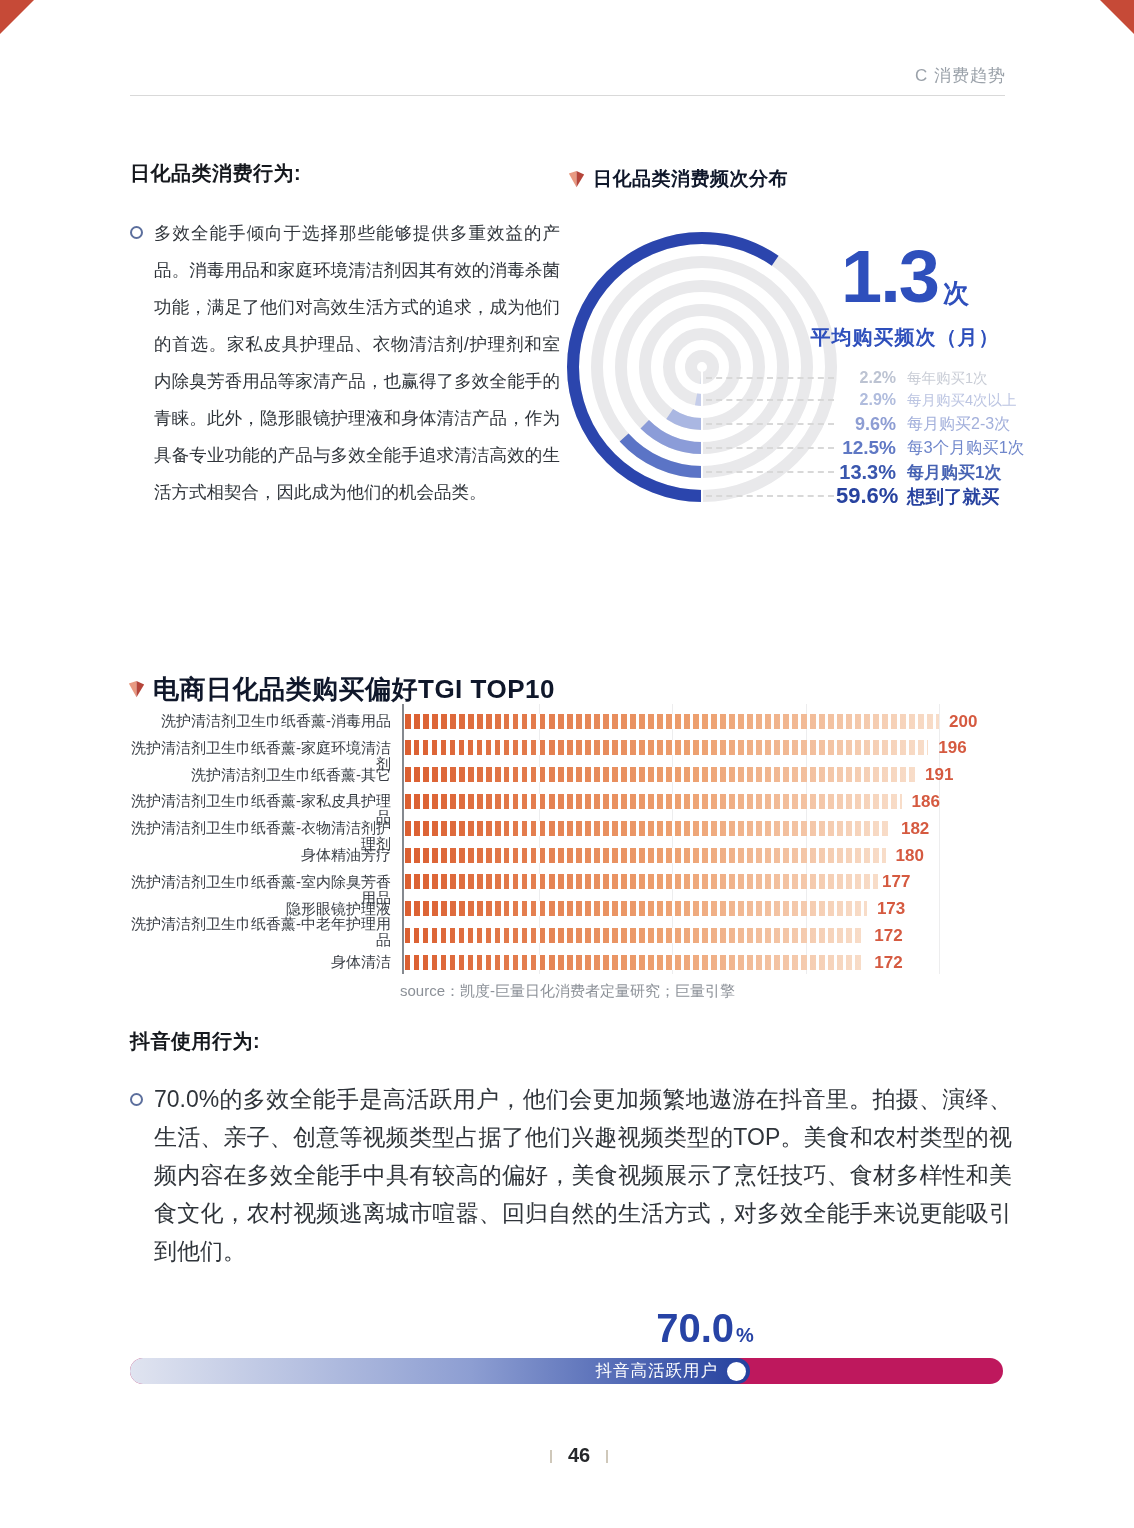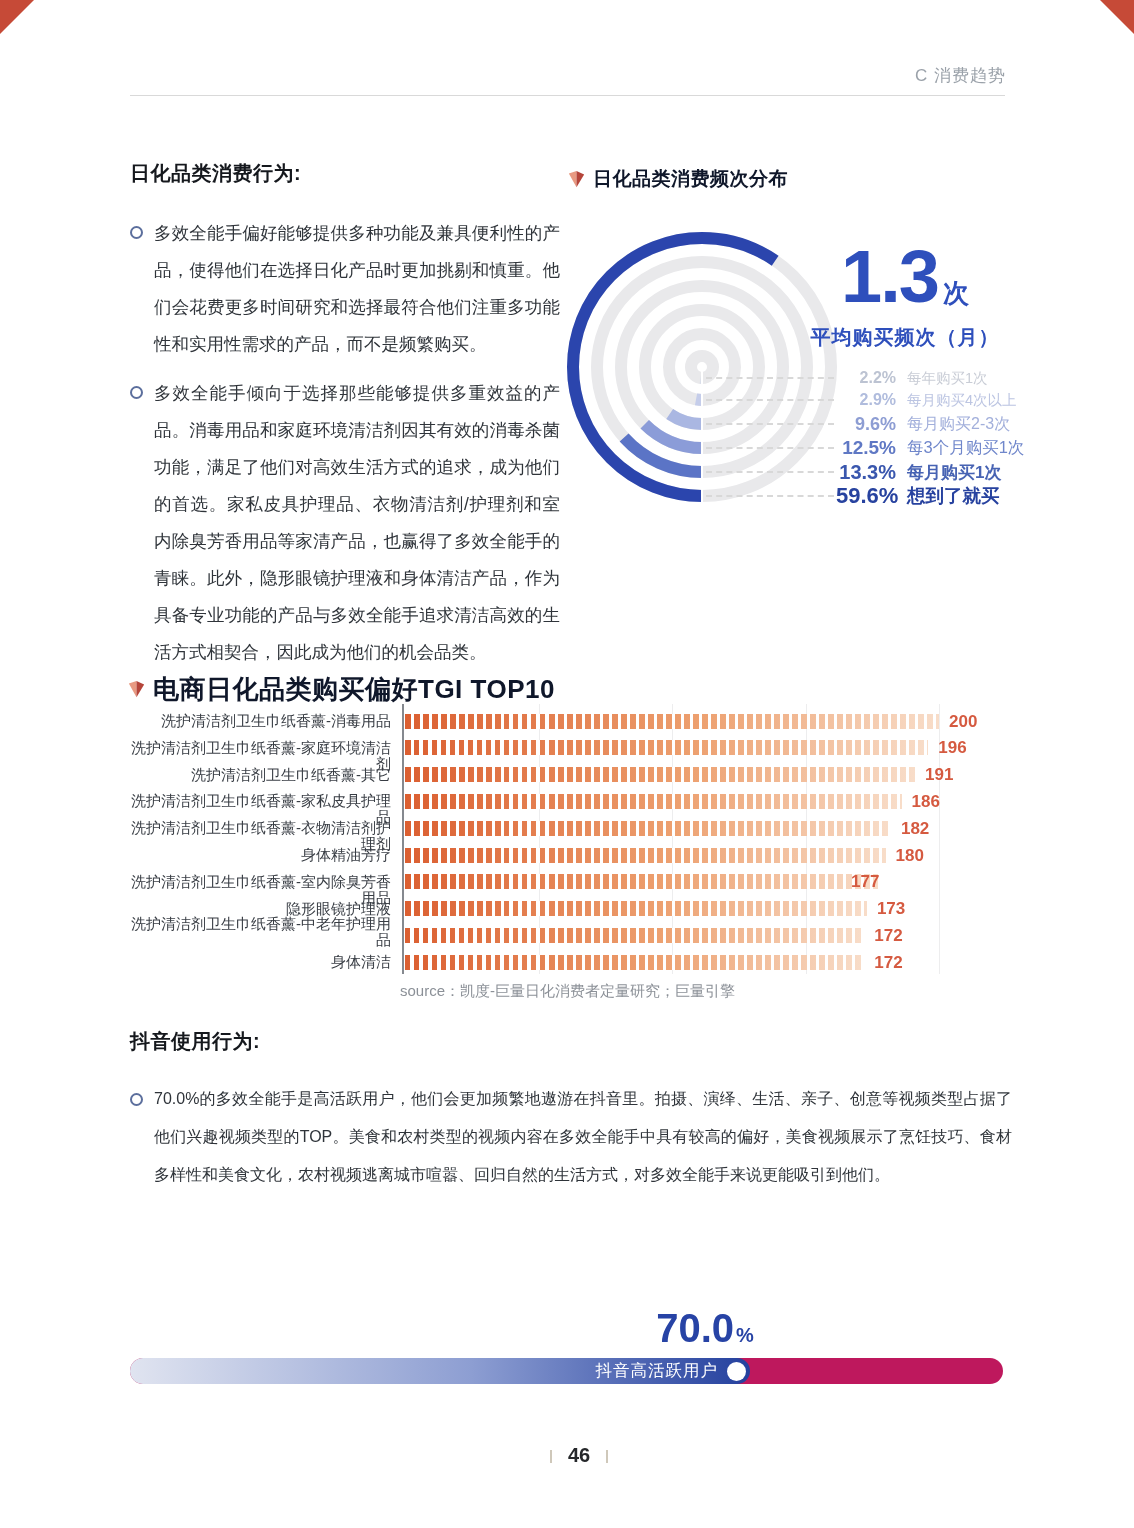--- a/index.html
+++ b/index.html
@@ -16,21 +16,21 @@
   
   .h1{font-size:20px;font-weight:700;color:#15181d;letter-spacing:.5px;}
   .sec-title{display:flex;align-items:center;gap:8px;font-size:19px;font-weight:700;color:#0f172a;letter-spacing:.5px;}
   .gem{width:17px;height:17px;flex:0 0 17px;}
   
   .blist{list-style:none;margin:0;padding:0;}
   .blist li{position:relative;text-align:justify;color:#2f343a;}
   .blist li + li{margin-top:12px;}
   .bullet-ring{position:absolute;left:-24px;top:11px;width:9px;height:9px;border:2px solid #5c6f9d;border-radius:50%;background:#fff;}
   .s1 .blist li{font-size:17.5px;line-height:37px;}
-  .s2 .blist li{font-size:16px;line-height:38px;}
+  .s2 .blist li{font-size:23px;line-height:38px;}
   
   .freq-row{display:flex;align-items:baseline;}
   .freq-pct{display:inline-block;width:60px;text-align:right;letter-spacing:0;}
   .freq-desc{margin-left:11px;}
   .freq-dash{border-top:2px dashed #d8d8d8;height:0;}
   .stat-num{display:flex;align-items:baseline;justify-content:center;color:#2e4fbc;}
   .stat-num .big{font-size:74px;font-weight:700;letter-spacing:-2px;line-height:1;}
   .stat-num .unit{font-size:26px;font-weight:700;margin-left:5px;}
   .stat-label{text-align:center;font-size:20px;font-weight:700;color:#2e4fbc;margin-top:10px;letter-spacing:1px;}
   
@@ -65,21 +65,20 @@
   <div class="abs corner tl"></div>
   <div class="abs corner tr"></div>
 
   <div class="abs page-header">C 消费趋势</div>
   <div class="abs divider"></div>
 
   <div class="abs h1" style="left:130px;top:160px;">日化品类消费行为:</div>
 
   <div class="abs s1" style="left:154px;top:215px;width:406px;">
     <ul class="blist">
-      <li><span class="bullet-ring"></span><span>多效全能手偏好能够提供多种功能及兼具便利性的产品，使得他们在选择日化产品时更加挑剔和慎重。他们会花费更多时间研究和选择最符合他们注重多功能性和实用性需求的产品，而不是频繁购买。</span></li>
       <li><span class="bullet-ring"></span><span>多效全能手倾向于选择那些能够提供多重效益的产品。消毒用品和家庭环境清洁剂因其有效的消毒杀菌功能，满足了他们对高效生活方式的追求，成为他们的首选。家私皮具护理品、衣物清洁剂/护理剂和室内除臭芳香用品等家清产品，也赢得了多效全能手的青睐。此外，隐形眼镜护理液和身体清洁产品，作为具备专业功能的产品与多效全能手追求清洁高效的生活方式相契合，因此成为他们的机会品类。</span></li>
     </ul>
   </div>
 
   <div class="abs sec-title" style="left:568px;top:166px;">
     <svg class="gem" viewBox="0 0 20 20">
       <polygon points="1,3 10,0 10,19" fill="#e89a82"></polygon>
         <polygon points="10,0 19,4 10,19" fill="#b5453a"></polygon>
     </svg>
     <span>日化品类消费频次分布</span>
@@ -121,21 +120,21 @@
       <div class="abs freq-row" style="left: 836px; top: 435px; height: 26px; align-items: center;">
         <span class="freq-pct" style="font-size: 19px; font-weight: 700; color: rgb(95, 120, 196);">12.5%</span>
         <span class="freq-desc" style="font-size: 16.5px; font-weight: 500; color: rgb(112, 135, 203);">每3个月购买1次</span>
       </div>
       <div class="abs freq-dash" style="left: 706px; width: 128px; top: 471px;"></div>
       <div class="abs freq-row" style="left: 836px; top: 459px; height: 26px; align-items: center;">
         <span class="freq-pct" style="font-size: 20px; font-weight: 700; color: rgb(58, 87, 174);">13.3%</span>
         <span class="freq-desc" style="font-size: 17px; font-weight: 700; color: rgb(71, 99, 179);">每月购买1次</span>
       </div>
       <div class="abs freq-dash" style="left: 706px; width: 128px; top: 495px;"></div>
-      <div class="abs freq-row" style="left: 836px; top: 483px; height: 26px; align-items: flex-start;">
+      <div class="abs freq-row" style="left: 836px; top: 483px; height: 26px; align-items: flex-end;">
         <span class="freq-pct" style="font-size: 22px; font-weight: 700; color: rgb(39, 66, 159);">59.6%</span>
         <span class="freq-desc" style="font-size: 18.5px; font-weight: 700; color: rgb(39, 66, 159);">想到了就买</span>
       </div>
     </div>
 
   <div class="abs" style="left:795px;top:240px;width:220px;">
     <div class="stat-num">
       <span class="big">1.3</span>
       <span class="unit">次</span>
     </div>
@@ -169,21 +168,21 @@
       <div class="tgi-bar" style="left: 275px; top: 89.9px; width: 496.62px;"></div>
       <div class="tgi-val" style="left: 781.62px; top: 89.9px;">186</div>
       <div class="tgi-label" style="left: 0px; top: 116.2px;">洗护清洁剂卫生巾纸香薰-衣物清洁剂护理剂</div>
       <div class="tgi-bar" style="left: 275px; top: 116.7px; width: 485.94px;"></div>
       <div class="tgi-val" style="left: 770.94px; top: 116.7px;">182</div>
       <div class="tgi-label" style="left: 0px; top: 143px;">身体精油芳疗</div>
       <div class="tgi-bar" style="left: 275px; top: 143.5px; width: 480.6px;"></div>
       <div class="tgi-val" style="left: 765.6px; top: 143.5px;">180</div>
       <div class="tgi-label" style="left: 0px; top: 169.8px;">洗护清洁剂卫生巾纸香薰-室内除臭芳香用品</div>
       <div class="tgi-bar" style="left: 275px; top: 170.3px; width: 472.59px;"></div>
-      <div class="tgi-val" style="left: 721px; top: 170.3px;">177</div>
+      <div class="tgi-val" style="left: 752px; top: 170.3px;">177</div>
       <div class="tgi-label" style="left: 0px; top: 196.6px;">隐形眼镜护理液</div>
       <div class="tgi-bar" style="left: 275px; top: 197.1px; width: 461.91px;"></div>
       <div class="tgi-val" style="left: 746.91px; top: 197.1px;">173</div>
       <div class="tgi-label" style="left: 0px; top: 212px;">洗护清洁剂卫生巾纸香薰-中老年护理用品</div>
       <div class="tgi-bar" style="left: 275px; top: 223.9px; width: 459.24px;"></div>
       <div class="tgi-val" style="left: 744.24px; top: 223.9px;">172</div>
       <div class="tgi-label" style="left: 0px; top: 250.2px;">身体清洁</div>
       <div class="tgi-bar" style="left: 275px; top: 250.7px; width: 459.24px;"></div>
       <div class="tgi-val" style="left: 744.24px; top: 250.7px;">172</div>
     </div>

